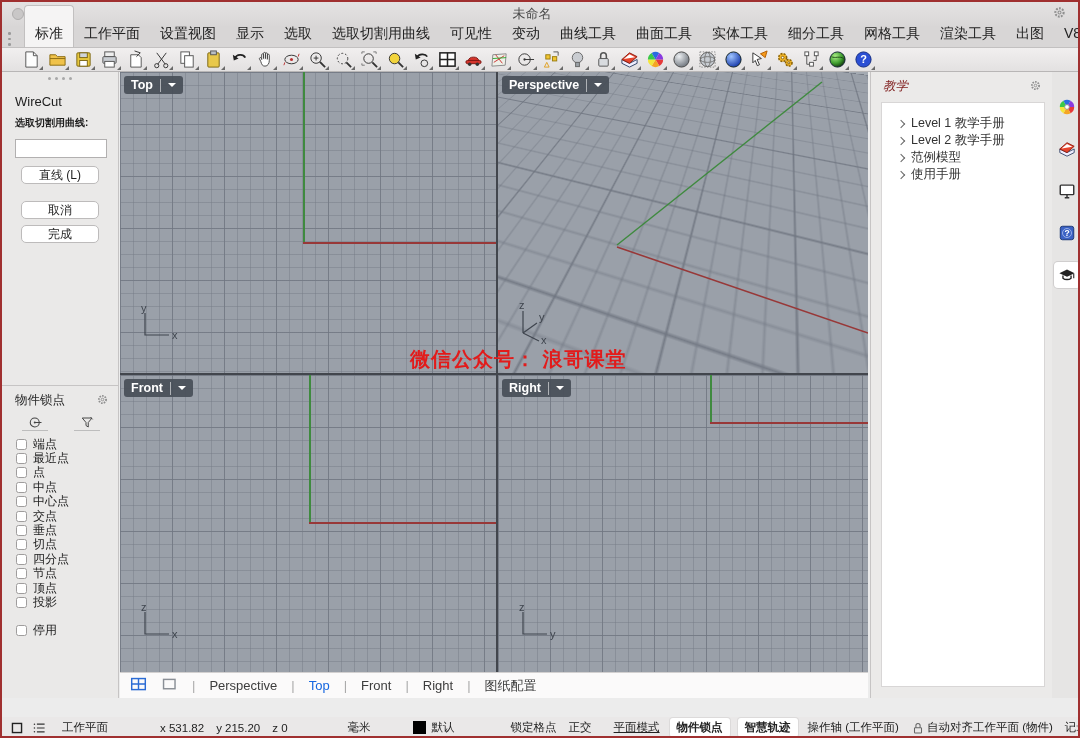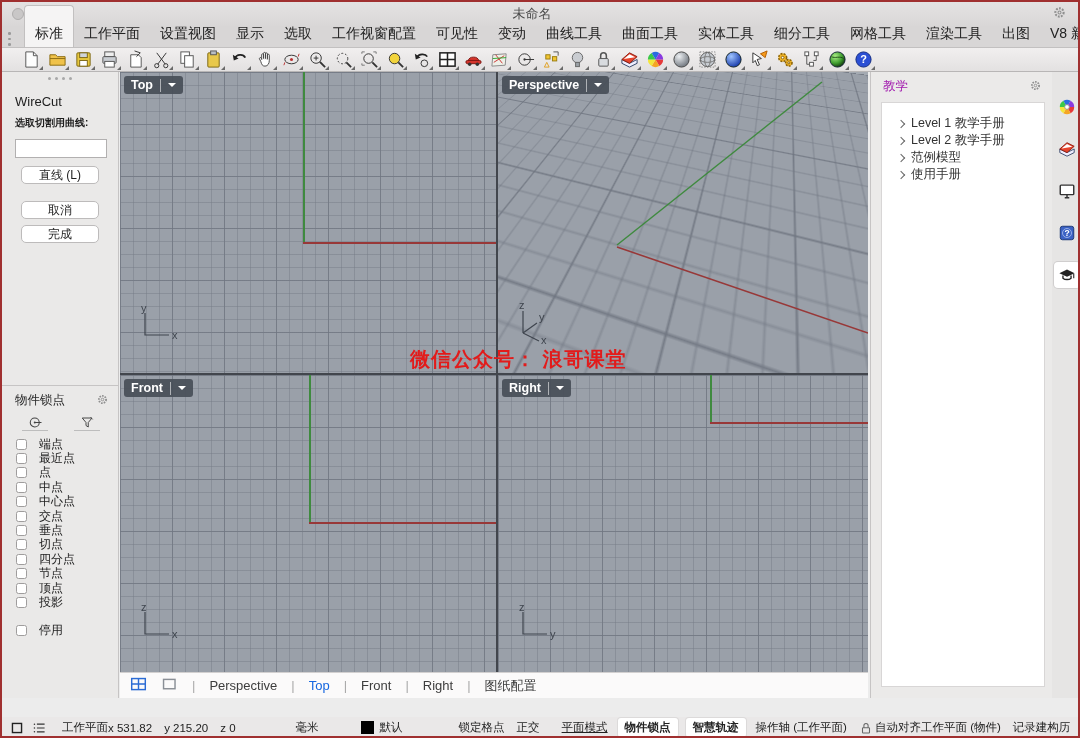--- a/index.html
+++ b/index.html
@@ -33,21 +33,21 @@
   .wc-title{font-size:13px;color:#1e1e1e;margin:14px 0 0 13px;}
   .wc-prompt{font-size:10px;color:#1e1e1e;margin:8px 12px 0 13px;line-height:1.25;font-weight:bold;}
   .wc-input{display:block;margin:9px 0 0 13px;width:92px;height:19px;border:1px solid #b2b0b0;background:#fff;font-size:12px;padding:0 3px;}
   .wc-btn{display:block;margin:0 auto;width:78px;height:18px;background:#fff;border:1px solid #bdbbbb;border-radius:5px;font-size:12px;color:#1e1e1e;text-align:center;line-height:16px;}
   .osnap-panel{position:absolute;left:0;top:313px;width:100%;height:313px;border-top:1px solid #c6c4c4;}
   .osnap-header{display:flex;align-items:center;justify-content:space-between;padding:6px 9px 0 13px;font-size:12.5px;color:#2a2a2a;}
   .osnap-header svg{width:13px;height:13px;}
   .osnap-tabs{display:flex;gap:26px;margin:5px 0 6px 20px;}
   .osnap-tabs .ostab{width:26px;height:17px;display:flex;align-items:center;justify-content:center;border-bottom:1px solid #bdbdbd;}
   .osnap-tabs svg{width:15px;height:15px;}
-  .os-row{display:flex;align-items:center;gap:12px;height:14.4px;margin-left:14px;font-size:12px;color:#222;}
+  .os-row{display:flex;align-items:center;gap:6px;height:14.4px;margin-left:14px;font-size:12px;color:#222;}
   .os-box{width:11px;height:11px;background:#fff;border:1px solid #9f9d9d;border-radius:2.5px;flex:0 0 auto;}
   .os-disable{margin-top:14px;}
 
   
   .vp-area{position:absolute;left:118px;top:70px;width:748px;height:600px;background:#42464d;}
   .viewport{position:absolute;overflow:hidden;background-color:#9aa0a9;}
   .grid-bg{background-color:#9aa0a9;background-image:
     repeating-linear-gradient(to right, rgba(116,122,133,.45) 0 1px, transparent 1px 13px),
     repeating-linear-gradient(to bottom, rgba(116,122,133,.45) 0 1px, transparent 1px 13px),
     repeating-linear-gradient(to right, rgba(98,104,116,.6) 0 1px, transparent 1px 52px),
@@ -70,21 +70,21 @@
   .watermark{position:absolute;left:408px;top:344px;font-size:20px;font-weight:bold;color:#e21b1b;z-index:20;letter-spacing:1px;white-space:nowrap;}
 
   
   .vp-tabs{position:absolute;left:118px;top:670px;width:748px;height:26px;background:#fbfafa;border-top:1px solid #d2d0d0;display:flex;align-items:center;gap:14px;padding-left:10px;font-size:13px;color:#3d3d3d;}
   .vp-tabs svg{width:17px;height:17px;}
   .vp-tab.active{color:#1667e0;}
   .vp-tab-sep{color:#a9a9a9;}
 
   
   .right-panel{position:absolute;left:868px;top:70px;width:182px;height:626px;background:#ebeae9;border-left:1px solid #c6c4c4;}
-  .rp-header{display:flex;align-items:center;justify-content:space-between;padding:6px 10px 0 12px;font-size:12.5px;color:#a21caf;}
+  .rp-header{display:flex;align-items:center;justify-content:space-between;padding:6px 10px 0 12px;font-size:12.5px;color:#7f1d1d;font-style:italic;}
   .rp-header svg{width:13px;height:13px;}
   .rp-box{position:absolute;left:10px;top:30px;width:164px;height:585px;background:#fff;border:1px solid #d8d6d6;}
   .tree-row{display:flex;align-items:center;gap:7px;margin:0 0 0 16px;height:17px;font-size:12.5px;color:#333;}
   .tree-row:first-child{margin-top:12px;}
   .chev{width:6px;height:6px;border-right:1.5px solid #666;border-top:1.5px solid #666;transform:rotate(45deg);flex:0 0 auto;}
   .side-strip{position:absolute;left:1050px;top:70px;width:30px;height:626px;background:#e6e5e4;display:flex;flex-direction:column;align-items:center;padding-top:22px;gap:16px;}
   .strip-btn{width:26px;height:26px;display:flex;align-items:center;justify-content:center;border-radius:4px;}
   .strip-btn.active{background:#fff;box-shadow:0 0 0 1px #d0cece;}
   .strip-btn svg{width:18px;height:18px;}
 
@@ -110,21 +110,21 @@
     </div>
     <div class="win-title">未命名</div>
   </div>
 
   <div class="menubar" id="menubar">
       <span class="menu-item active">标准</span>
       <span class="menu-item">工作平面</span>
       <span class="menu-item">设置视图</span>
       <span class="menu-item">显示</span>
       <span class="menu-item">选取</span>
-      <span class="menu-item">工作视窗配置</span>
+      <span class="menu-item">选取切割用曲线</span>
       <span class="menu-item">可见性</span>
       <span class="menu-item">变动</span>
       <span class="menu-item">曲线工具</span>
       <span class="menu-item">曲面工具</span>
       <span class="menu-item">实体工具</span>
       <span class="menu-item">细分工具</span>
       <span class="menu-item">网格工具</span>
       <span class="menu-item">渲染工具</span>
       <span class="menu-item">出图</span>
       <span class="menu-item">V8 新功能</span>
@@ -734,21 +734,21 @@
       </span>
       <span style="display: inline-flex; margin-left: 8px;">
         <svg viewBox="0 0 20 20" width="14" height="14">
           <path d="M7 4.5h11M7 10h11M7 15.5h11" stroke="#333" stroke-width="1.7"></path>
           <circle cx="3.5" cy="4.5" r="1.1" fill="#333"></circle>
           <circle cx="3.5" cy="10" r="1.1" fill="#333"></circle>
           <circle cx="3.5" cy="15.5" r="1.1" fill="#333"></circle>
         </svg>
       </span>
       <span class="st" style="margin-left: 16px;">工作平面</span>
-      <span class="st" style="">x 531.82</span>
+      <span class="st" style="margin-left: 52px;">x 531.82</span>
       <span class="st" style="margin-left: 12px;">y 215.20</span>
       <span class="st" style="margin-left: 12px;">z 0</span>
       <span class="st" style="margin-left: 60px;">毫米</span>
       <span class="st" style="width: 13px; height: 13px; margin-left: 42px; background: rgb(0, 0, 0); display: inline-block;"></span>
       <span class="st" style="margin-left: 6px;">默认</span>
       <span class="st" style="margin-left: 56px;">锁定格点</span>
       <span class="st" style="margin-left: 12px;">正交</span>
       <span class="st" style="margin-left: 22px; text-decoration: underline;">平面模式</span>
       <span class="st st-chip" style="margin-left: 10px;">物件锁点</span>
       <span class="st st-chip" style="margin-left: 8px;">智慧轨迹</span>

